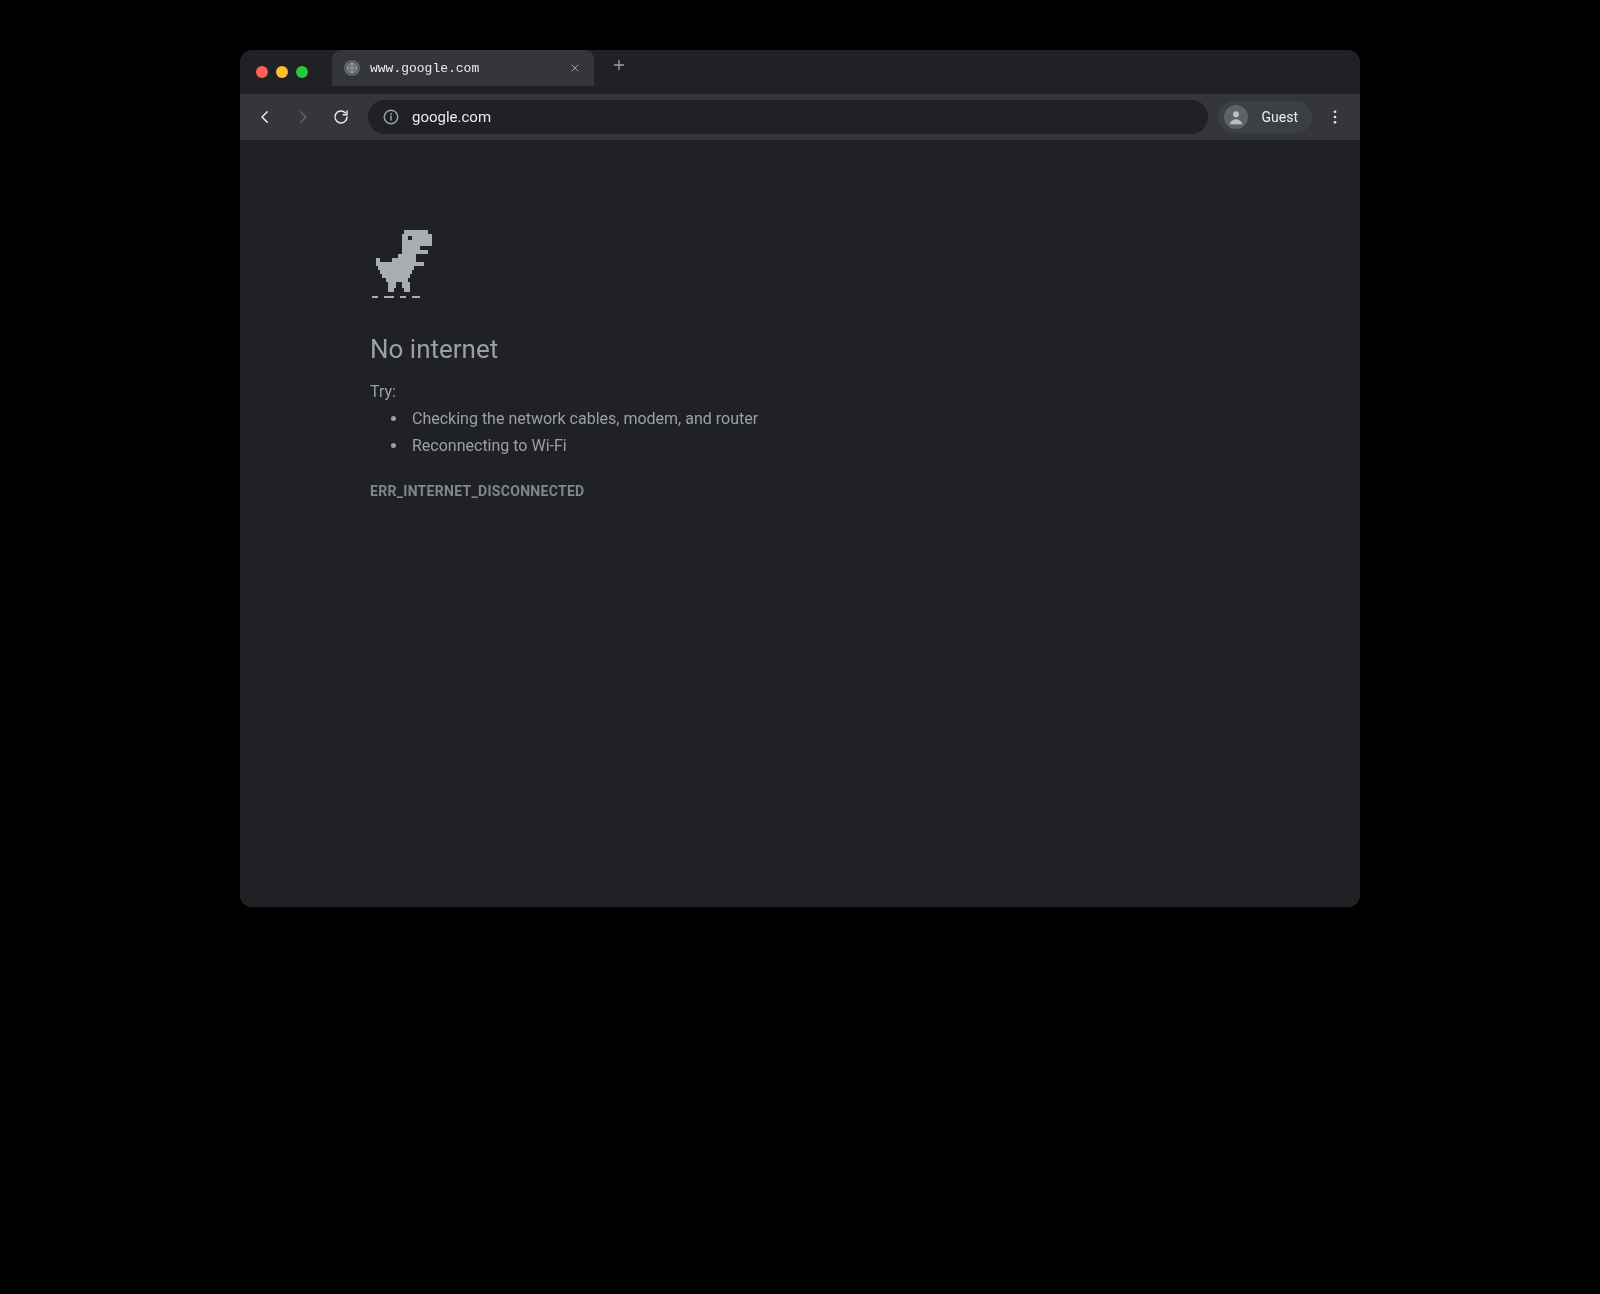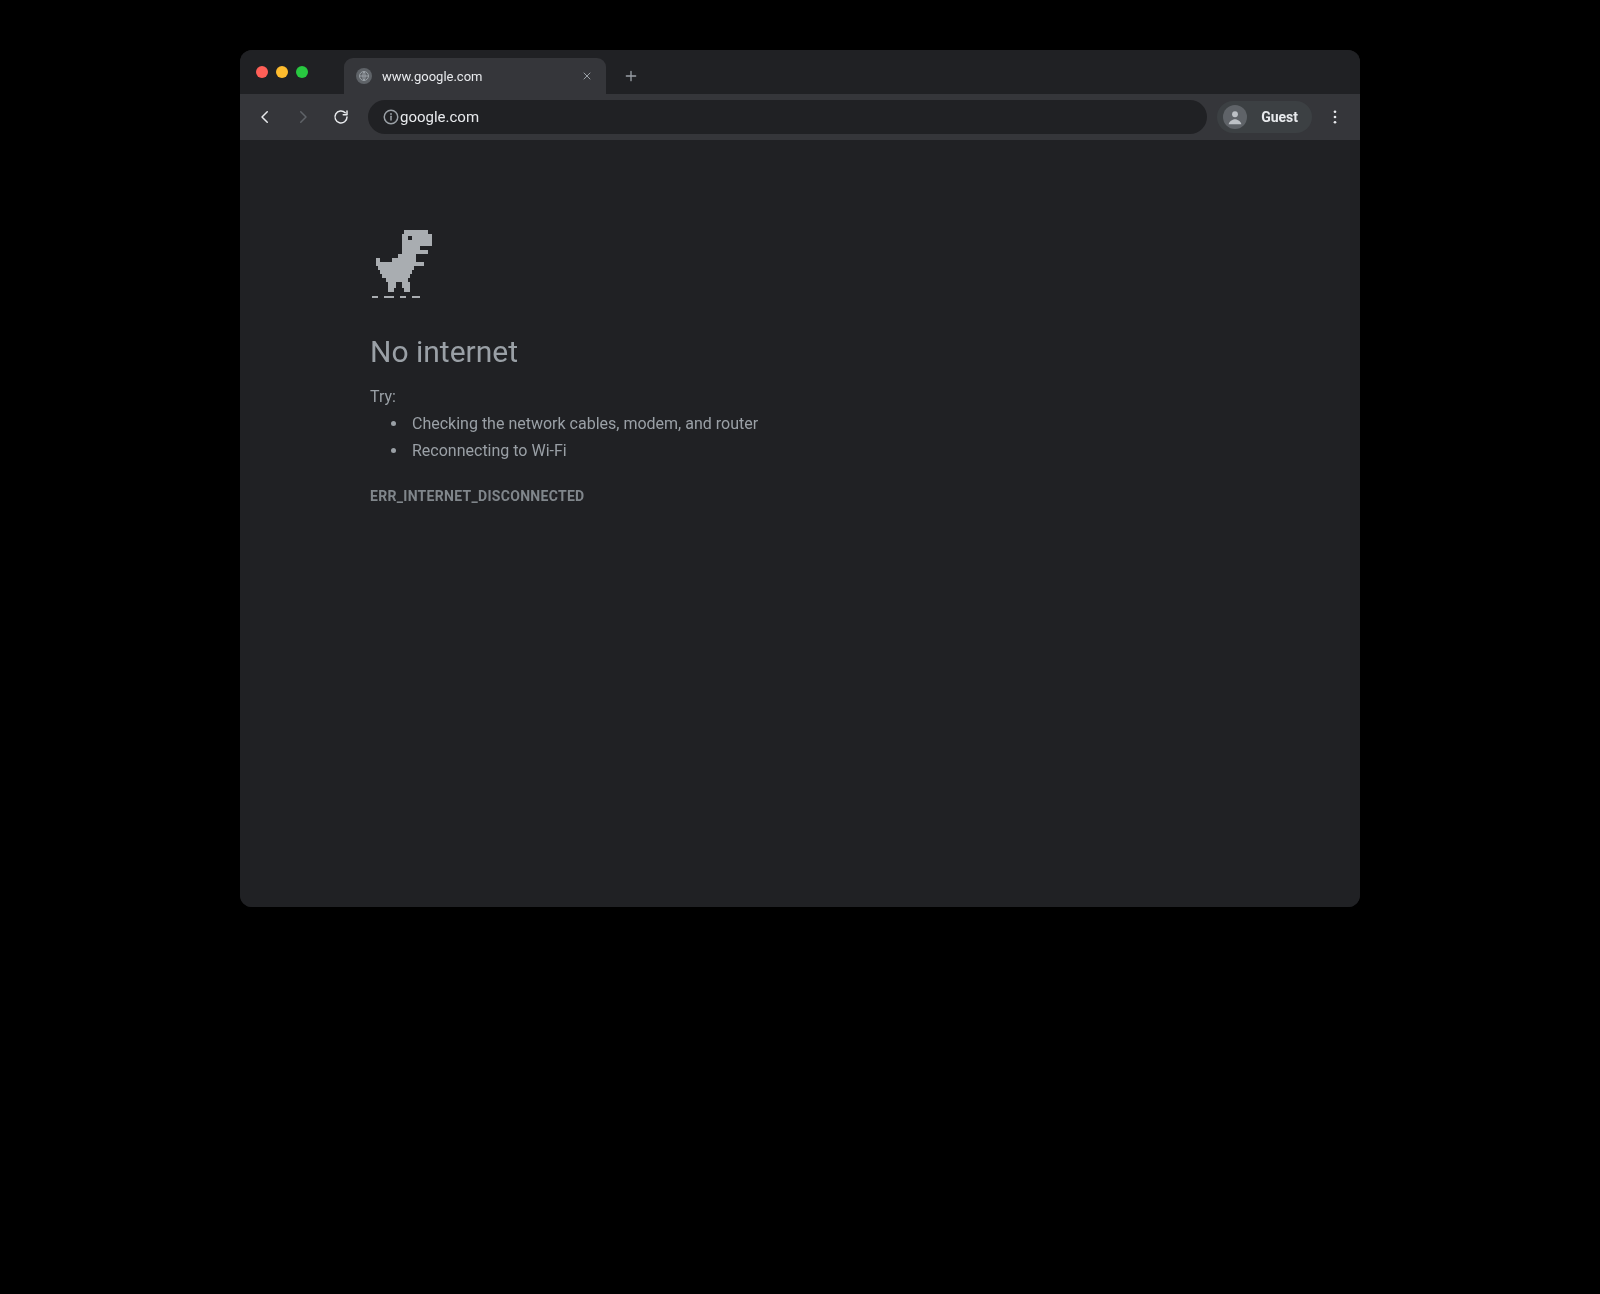--- a/index.html
+++ b/index.html
@@ -34,24 +34,25 @@
     background:var(--window-bg);
     border-radius:12px;
     overflow:hidden;
     box-shadow:0 30px 90px var(--shadow),0 10px 30px var(--shadow);
     display:flex;flex-direction:column;
     position:relative;
   }
   
   .tabstrip{
     height:44px;background:var(--chrome-top);
-    display:flex;align-items:flex-end;
-    padding:0 8px 0 14px;
+    display:flex;align-items:flex-start;
+    padding:0 8px 0 2px;
     box-sizing:border-box;
     position:relative;
+    font-family:Liberation Mono, monospace;
   }
   .traffic-lights{
     display:flex;gap:8px;align-items:center;
     position:absolute;left:16px;top:16px;
   }
   .tlight{width:12px;height:12px;border-radius:50%;}
   .tl-close{background:var(--tl-close);}
   .tl-min{background:var(--tl-min);}
   .tl-max{background:var(--tl-max);}
   .tab{
@@ -90,34 +91,34 @@
   .tbtn{
     width:34px;height:34px;border-radius:50%;
     display:flex;align-items:center;justify-content:center;
     color:var(--text-primary);cursor:pointer;
   }
   .tbtn.disabled{color:#5f6368;cursor:default;}
   .tbtn svg{width:18px;height:18px;stroke:currentColor;fill:none;stroke-width:2;}
   .omnibox{
     flex:1;height:34px;background:var(--omnibox-bg);
     border-radius:17px;margin:0 6px;
-    display:flex;align-items:center;padding:0 14px;
+    display:flex;align-items:center;padding:0 14px;gap:12px;
     color:var(--text-primary);font-size:15px;
   }
   .omnibox .site-info{
     display:flex;align-items:center;justify-content:center;
     color:var(--text-secondary);width:18px;height:18px;
   }
   .omnibox .site-info svg{width:18px;height:18px;}
   .omnibox .url{color:var(--text-primary);}
   .guest-chip{
     height:32px;background:var(--guest-bg);
     border-radius:16px;display:flex;align-items:center;
     padding:0 14px 0 6px;gap:14px;cursor:pointer;
-    color:var(--text-primary);font-size:14px;font-weight:700;
+    color:var(--text-primary);font-size:14px;font-weight:400;
   }
   .avatar{
     width:24px;height:24px;border-radius:50%;
     background:#5f6368;display:flex;align-items:center;justify-content:center;
   }
   .avatar svg{width:22px;height:22px;fill:#bdc1c6;}
   .menu-btn{
     width:34px;height:34px;border-radius:50%;
     display:flex;align-items:center;justify-content:center;
     color:var(--text-primary);cursor:pointer;margin-left:2px;
@@ -130,21 +131,21 @@
   }
   .erract{
     margin-left:130px;max-width:640px;color:var(--text-secondary);
   }
   .dino{
     width:64px;height:70px;margin-bottom:34px;
     position:relative;
   }
   .dino svg{width:64px;height:70px;}
   h1.err-title{
-    margin:0 0 18px 0;font-size:30px;font-weight:400;
+    margin:0 0 18px 0;font-size:26px;font-weight:400;
     color:var(--text-secondary);
   }
   .try-label{font-size:16px;color:var(--text-secondary);margin:0 0 0 0;}
   ul.tips{
     margin:4px 0 24px 0;padding-left:38px;
     color:var(--text-secondary);font-size:16px;line-height:1.7;
   }
   ul.tips li{padding-left:4px;}
   .errcode{
     font-size:14px;color:var(--text-dim);

